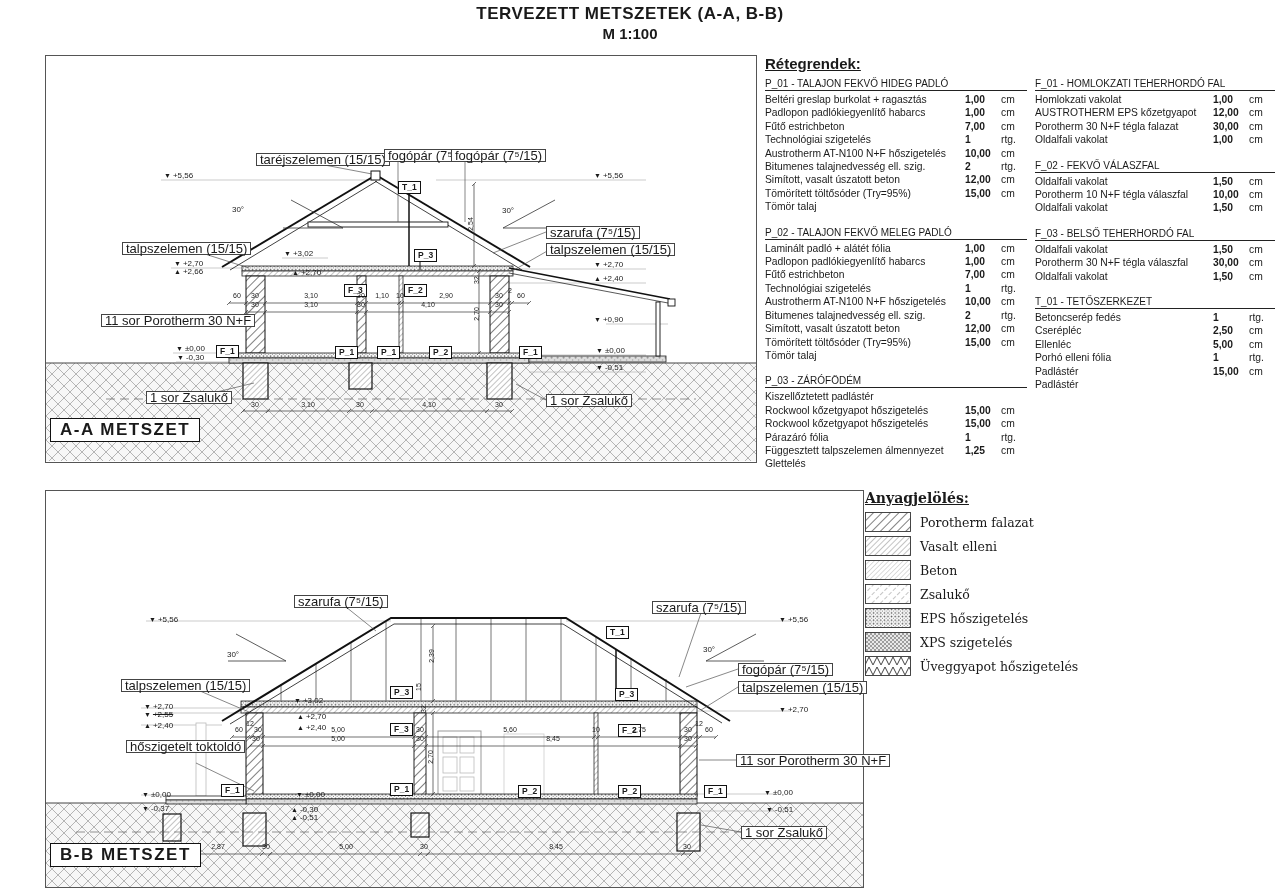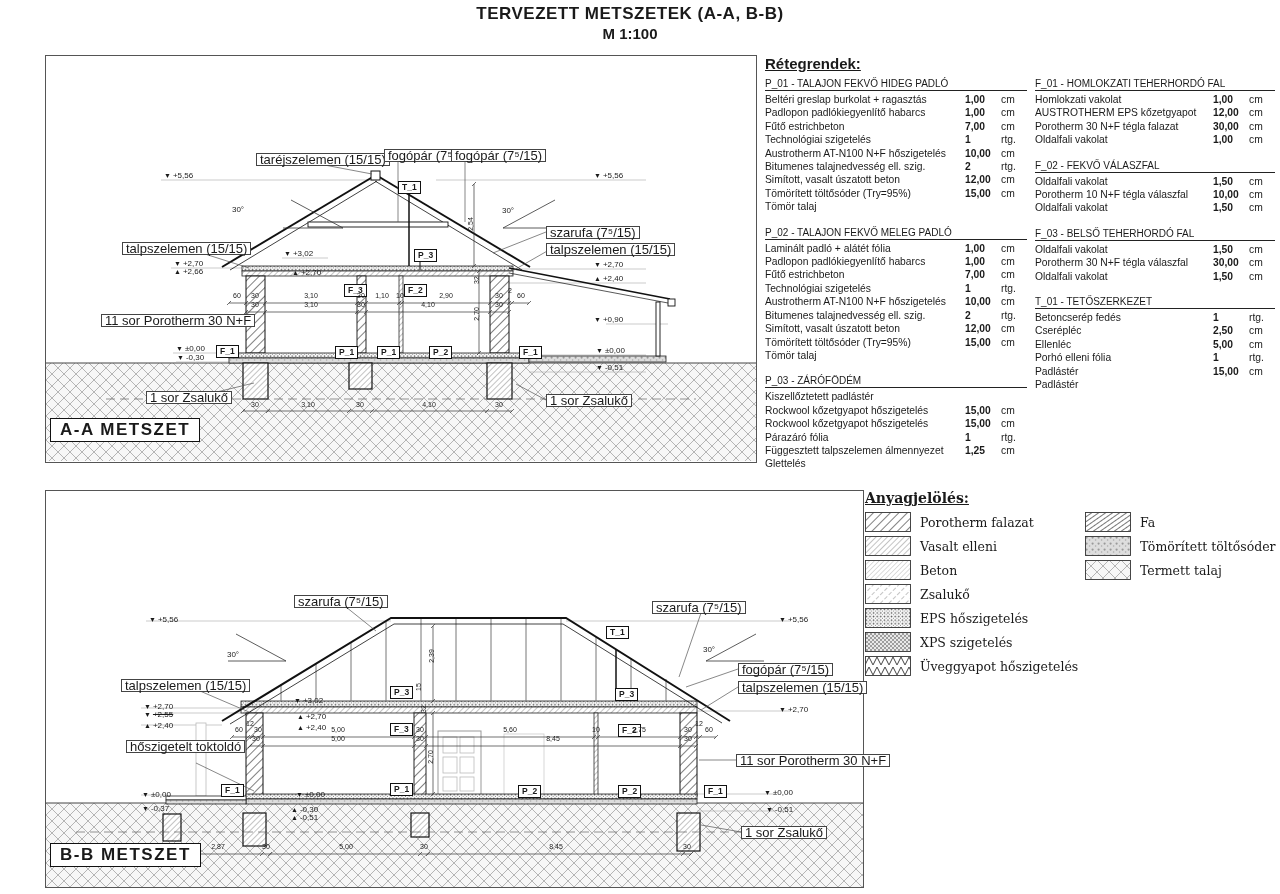--- a/index.html
+++ b/index.html
@@ -752,34 +752,14 @@
         </svg>
         <span class="lbl">XPS szigetelés</span>
       </div>
       <div class="leg-row">
         <svg width="46" height="20">
           <rect x="0.5" y="0.5" width="45" height="19" fill="url(#p-glass)" stroke="#333" stroke-width="0.9"></rect>
         </svg>
         <span class="lbl">Üveggyapot hőszigetelés</span>
       </div>
     </div>
-  <div class="legcol" id="legcol2">
-      <div class="leg-row">
-        <svg width="46" height="20">
-          <rect x="0.5" y="0.5" width="45" height="19" fill="url(#p-fa)" stroke="#333" stroke-width="0.9"></rect>
-        </svg>
-        <span class="lbl">Fa</span>
-      </div>
-      <div class="leg-row">
-        <svg width="46" height="20">
-          <rect x="0.5" y="0.5" width="45" height="19" fill="url(#p-soder)" stroke="#333" stroke-width="0.9"></rect>
-        </svg>
-        <span class="lbl">Tömörített töltősóder</span>
-      </div>
-      <div class="leg-row">
-        <svg width="46" height="20">
-          <rect x="0.5" y="0.5" width="45" height="19" fill="url(#p-talaj)" stroke="#333" stroke-width="0.9"></rect>
-        </svg>
-        <span class="lbl">Termett talaj</span>
-      </div>
-    </div>
 
 </div>
 
 </body></html>

